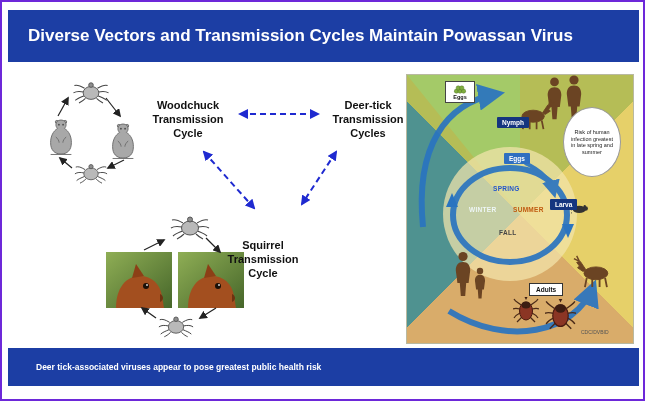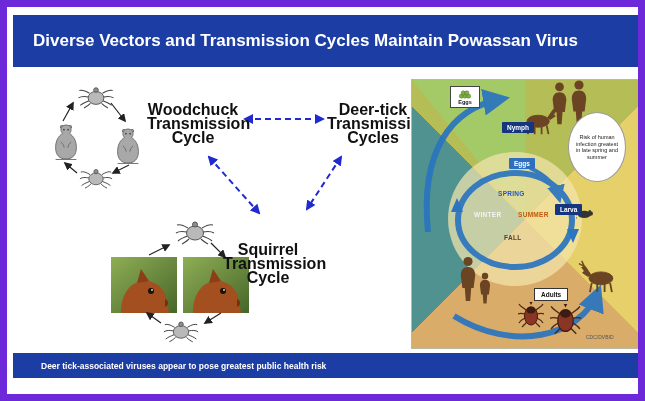--- a/index.html
+++ b/index.html
@@ -1,28 +1,28 @@
 <!DOCTYPE html>
 <html><head>
 <meta charset="utf-8">
 <style>
   html,body{margin:0;padding:0;background:#fff;}
   .canvas{
     position:relative;width:645px;height:401px;background:#fff;
-    border:7px solid #6d28d9;box-sizing:border-box;overflow:hidden;
+    border:2px solid #6d28d9;box-sizing:border-box;overflow:hidden;
     font-family:"Liberation Sans",sans-serif;
   }
   .bar{position:absolute;left:6px;width:631px;background:#1c3ea4;}
   .header{top:8px;height:52px;display:flex;align-items:center;}
   .header h1{color:#fff;font-size:17px;font-weight:bold;margin:0;padding-left:20px;}
-  .footerbar{top:346px;height:25px;display:flex;align-items:center;}
+  .footerbar{top:346px;height:38px;display:flex;align-items:center;}
   .footerbar span{color:#fff;font-size:8.5px;font-weight:bold;padding-left:28px;}
 
   .cycle-label{
-    position:absolute;font-weight:bold;font-size:16px;line-height:14px;
+    position:absolute;font-weight:bold;font-size:11px;line-height:14px;
     text-align:center;white-space:pre-line;color:#111;
   }
   .imgbox{position:absolute;}
   .imgbox svg{width:100%;height:100%;display:block;}
   .overlay{position:absolute;left:0;top:0;pointer-events:none;}
 
   
   .panel{
     position:absolute;left:404px;top:72px;width:228px;height:270px;
     background:conic-gradient(from 45deg at 50% 52%,

